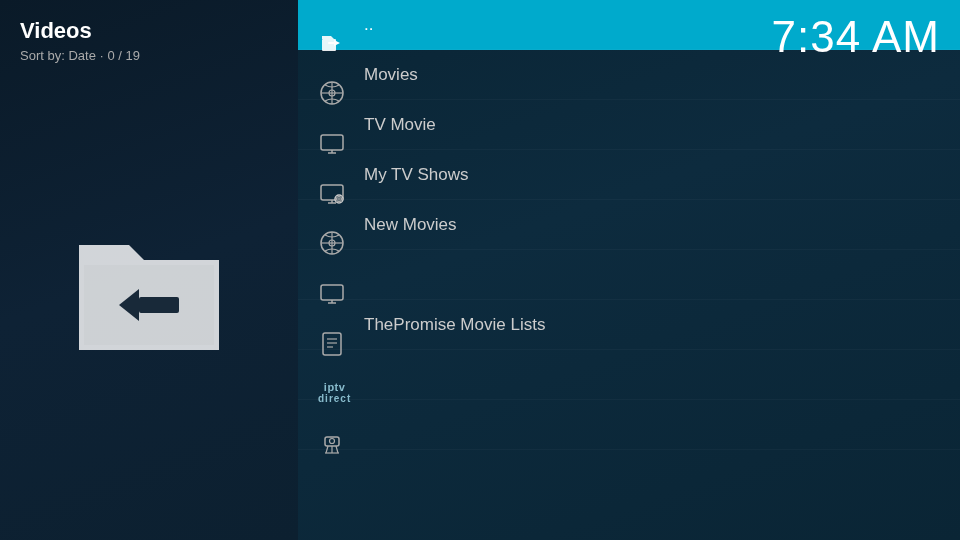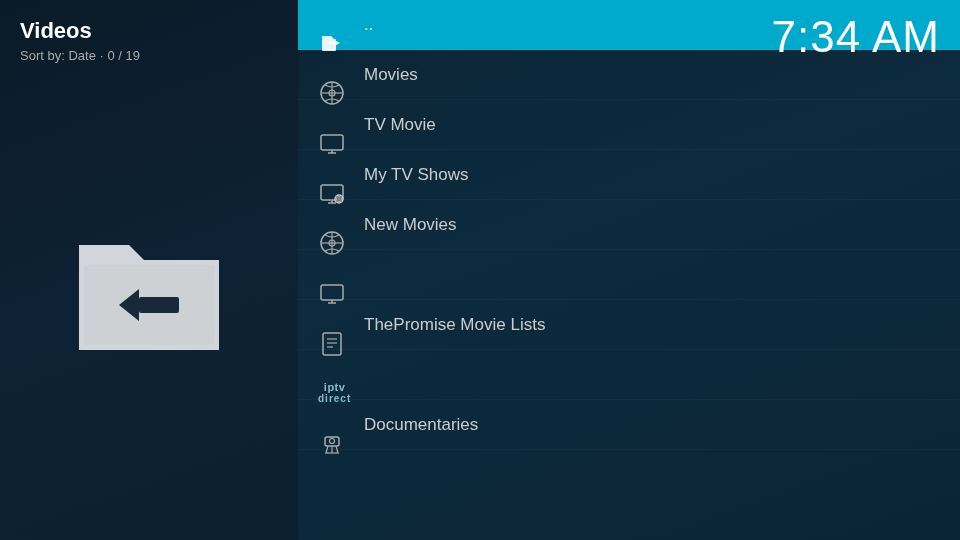--- a/index.html
+++ b/index.html
@@ -276,17 +276,16 @@
         <svg viewBox="0 0 28 28">
 
           <rect x="7" y="8" width="14" height="9" rx="2" stroke="#aaaaaa" stroke-width="1.5" fill="none"></rect>
           <circle cx="14" cy="12" r="2.5" stroke="#aaaaaa" stroke-width="1.2" fill="none"></circle>
           <line x1="10" y1="17" x2="8" y2="24" stroke="#aaaaaa" stroke-width="1.2"></line>
           <line x1="18" y1="17" x2="20" y2="24" stroke="#aaaaaa" stroke-width="1.2"></line>
           <line x1="14" y1="17" x2="14" y2="24" stroke="#aaaaaa" stroke-width="1.2"></line>
           <line x1="7" y1="24" x2="21" y2="24" stroke="#aaaaaa" stroke-width="1.2"></line>
         </svg>
       </div>
-      <span class="menu-label">Documentaries</span>
     </li>
 
   </ul>
 </div>
 
 </body></html>

